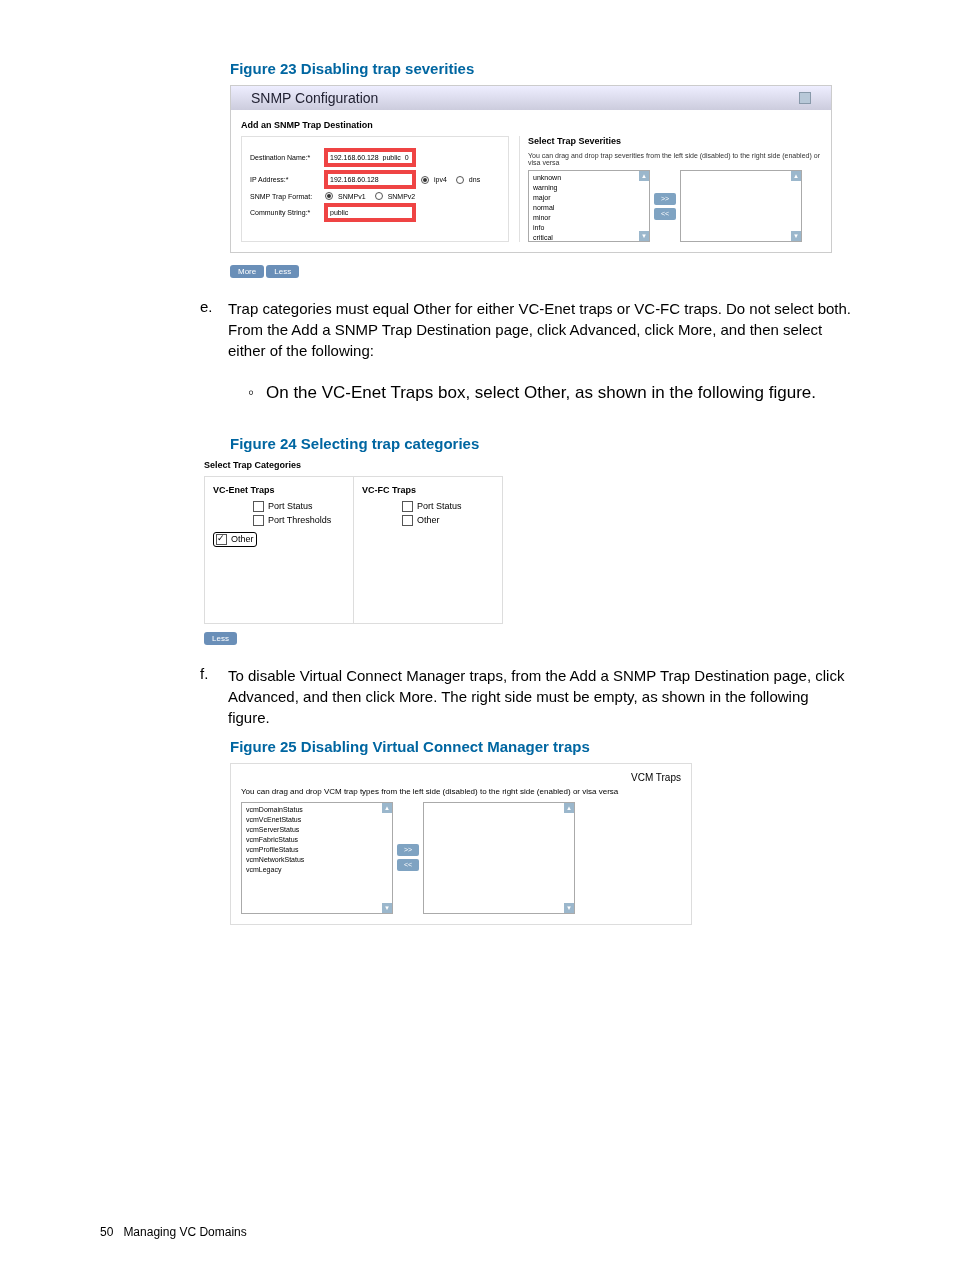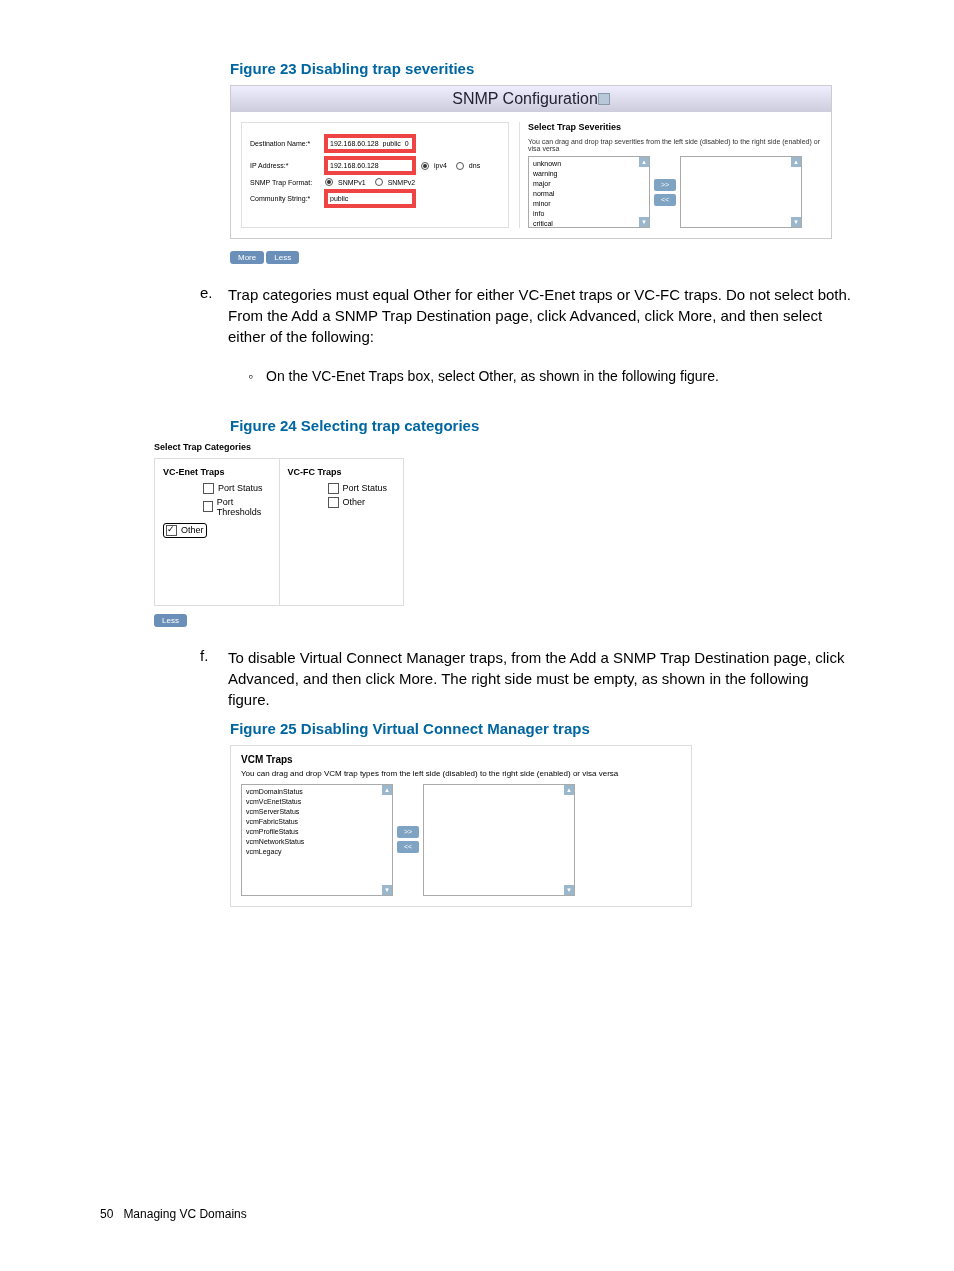--- a/index.html
+++ b/index.html
@@ -19,25 +19,25 @@
     margin: 10px 0 8px 130px;
   }
   .snmp-window {
     margin-left: 130px;
     border: 1px solid #ccc;
     width: 600px;
     font-size: 8px;
   }
   .snmp-titlebar {
     background: linear-gradient(#eef, #ccd);
-    padding: 4px 8px;
-    font-size: 16px;
+    padding: 4px 20px;
+    font-size: 14px;
     color: #223;
     display: flex;
-    justify-content: center;
+    justify-content: space-between;
     align-items: center;
   }
   .close-box {
     width: 10px; height: 10px; background: #b8c8d8; border: 1px solid #89a;
     display: inline-block;
   }
   .snmp-body {
     padding: 10px;
     background: #fff;
   }
@@ -117,59 +117,60 @@
   }
   .pill-btns{margin:8px 0 0 130px;}
   .pill{
     display:inline-block;background:#6a8fb8;color:#fff;font-size:8px;padding:2px 8px;border-radius:3px;margin-right:2px;
   }
   ol.instructions{margin:20px 0 0 100px;padding:0;list-style:none;}
   ol.instructions > li{display:flex;margin-bottom:10px;}
   .li-letter{width:28px;flex:none;font-size:15px;}
   .li-body{flex:1;font-size:15px;line-height:1.4;}
   ul.sub{list-style:none;margin:8px 0 8px 20px;padding:0;}
-  ul.sub li{margin:20px 0;font-size:14px;position:relative;padding-left:18px;}
+  ul.sub li{margin:20px 0;font-size:17px;position:relative;padding-left:18px;}
   ul.sub li::before{content:'◦';position:absolute;left:0;top:0;}
   b{font-weight:normal;}
 
   .trap-cats-window{
-    margin-left:54px;width:250px;font-size:9px;
+    margin-left:104px;width:299px;font-size:9px;
   }
   .select-cats-title{font-weight:bold;font-size:9px;margin:6px 0;}
   .cats-cols{display:flex;border:1px solid #ddd;}
   .cats-col{flex:1;padding:8px;min-height:130px;}
   .cats-col:first-child{border-right:1px solid #ddd;}
   .cats-col-title{font-weight:bold;font-size:9px;margin-bottom:6px;}
   .chk-row{display:flex;align-items:center;margin:3px 0;font-size:9px;gap:4px;padding-left:40px;}
   .chk{width:9px;height:9px;border:1px solid #555;display:inline-block;position:relative;}
   .chk.checked::after{content:'✓';position:absolute;top:-2px;left:0;font-size:9px;}
   .chk-row.circled{border:1px solid #000;border-radius:3px;padding:1px 2px;display:inline-flex;}
   .less-btn{margin-top:8px;}
 
   .vcm-window{
     margin-left:130px;width:440px;border:1px solid #ddd;padding:8px 10px 10px 10px;font-size:9px;
   }
-  .vcm-title{font-weight:bold;font-size:10px;margin-bottom:4px;}
+  .vcm-title{font-weight:normal;font-size:10px;margin-bottom:4px;text-align:right;}
   .vcm-hint{font-size:8px;margin-bottom:6px;}
 
   .footer{
     position:relative;margin-top:300px;font-size:12px;
   }
 </style>
 </head>
 <body>
 
 <div class="figure-title">Figure 23 Disabling trap severities</div>
 
 <div class="snmp-window">
   <div class="snmp-titlebar">
     <span>SNMP Configuration</span>
     <span class="close-box"></span>
   </div>
   <div class="snmp-body">
+    <div class="snmp-section-title">Add an SNMP Trap Destination</div>
     <div class="snmp-cols">
       <div class="snmp-left">
         <div class="form-row">
           <span class="form-label">Destination Name:*</span>
           <input class="form-input" value="192.168.60.128_public_0" style="">
         </div>
         <div class="form-row">
           <span class="form-label">IP Address:*</span>
           <input class="form-input" value="192.168.60.128" style="">
           <span class="radio-dot checked"></span>

